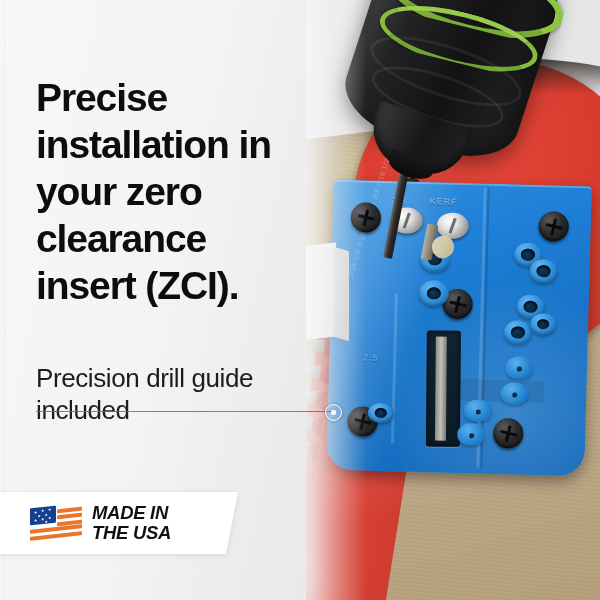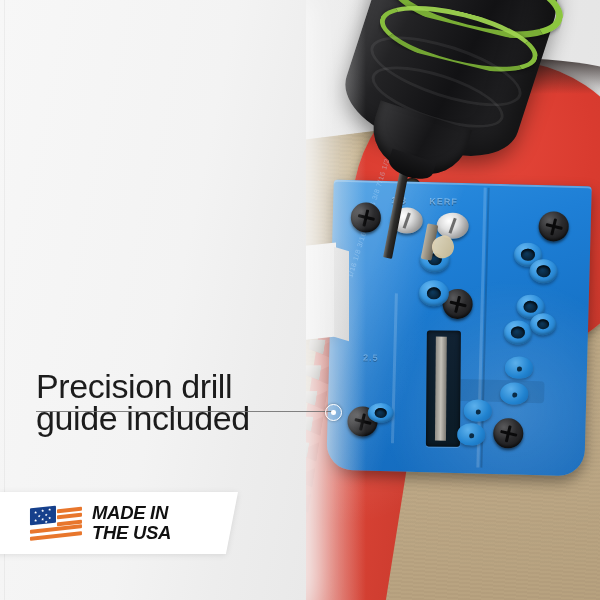--- a/index.html
+++ b/index.html
@@ -262,21 +262,21 @@
     background:rgba(0,0,0,.045);
   }
 
   .headline{
     position:absolute;left:36px;top:48px;width:262px;
     font-size:39px;line-height:47px;font-weight:700;
     letter-spacing:-1.1px;color:#0d0d0d;
   }
   .subhead{
     position:absolute;left:36px;top:336px;width:250px;
-    font-size:34px;line-height:32px;font-weight:400;
+    font-size:26px;line-height:32px;font-weight:400;
     letter-spacing:-.4px;color:#1c1c1c;
   }
 
   
   .rule{
     position:absolute;left:36px;top:411px;width:296px;height:1px;
     background:#6d6d6d;opacity:.85;
   }
   .callout-dot{
     position:absolute;left:325px;top:404px;width:15px;height:15px;
@@ -441,20 +441,21 @@
       <div class="chuck-nose"></div>
       <div class="chuck-jaw"></div>
     </div>
 
     <div class="white-box"></div>
   </div>
 
   <div class="panel-fade"></div>
   <div class="text-panel">
     <div class="panel-edge"></div>
+    <h1 class="headline">Precise installation in your zero clearance insert (ZCI).</h1>
     <p class="subhead">Precision drill guide included</p>
   </div>
 
   <div class="rule"></div>
   <div class="callout-dot">
       <i></i>
     </div>
 
   <div class="usa-badge">
     <div class="usa-inner">

